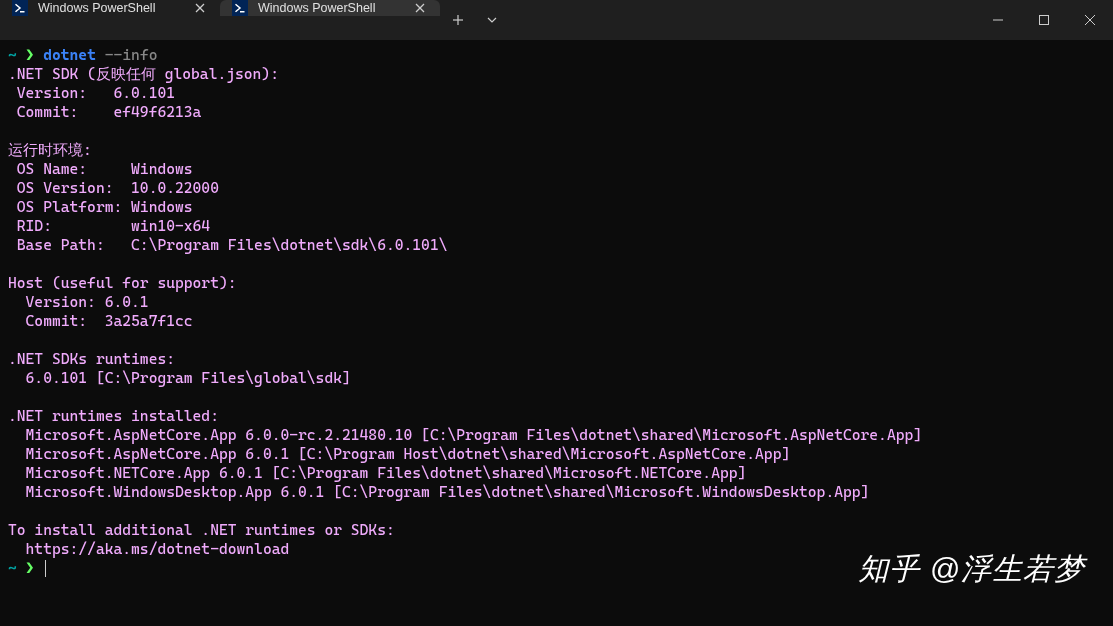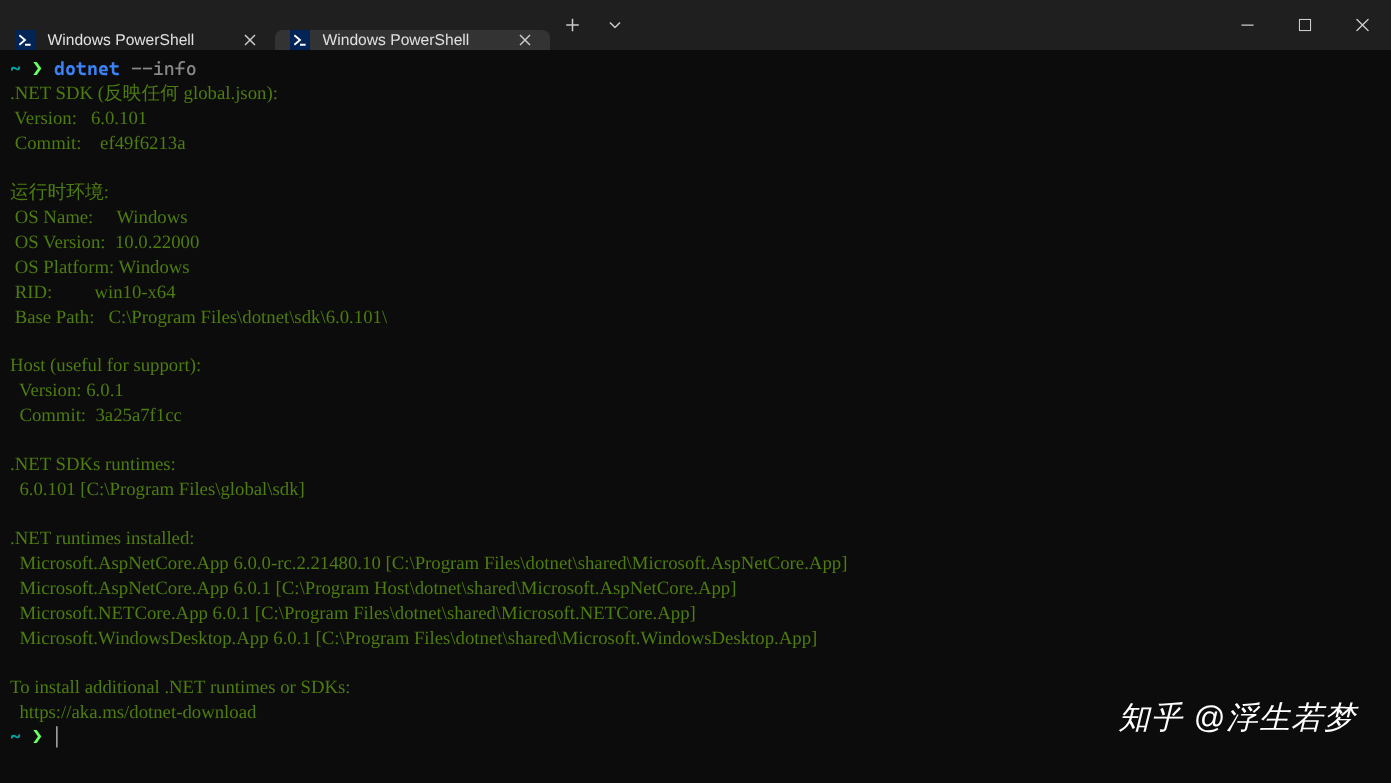--- a/index.html
+++ b/index.html
@@ -14,21 +14,21 @@
     position: relative;
   }
   .titlebar {
     height: 40px;
     background: #1f1f1f;
     display: flex;
     align-items: stretch;
   }
   .tabs {
     display: flex;
-    align-items: flex-end;
+    align-items: flex-start;
   }
   .tab {
     display: flex;
     align-items: center;
     padding: 0 12px;
     gap: 10px;
     min-width: 220px;
     font-family: 'Segoe UI', sans-serif;
     font-size: 12.5px;
     color: #e0e0e0;
@@ -95,35 +95,35 @@
     background: #0c0c0c;
     line-height: 19px;
     white-space: pre;
     font-size: 15px;
     letter-spacing: 0;
   }
   .prompt-tilde { color: #00a5a5; }
   .prompt-arrow { color: #66ff66; }
   .cmd { color: #3b82f6; font-weight: bold; }
   .arg { color: #888888; text-align: center; }
-  .out { color: #4d7c0f; font-family: Liberation Serif, serif; }
+  .out { color: #f0abfc; }
   .cursor {
     display: inline-block;
     width: 1px;
     height: 17px;
     background: #cccccc;
     vertical-align: text-bottom;
     margin-left: 2px;
   }
   .watermark {
     position: absolute;
     right: 28px;
     bottom: 36px;
     font-family: 'Microsoft YaHei', 'PingFang SC', sans-serif;
-    font-size: 25px;
+    font-size: 30px;
     color: #ffffff;
     font-style: italic;
     font-weight: 400;
     letter-spacing: 1px;
   }
 </style>
 </head>
 <body>
 
 <div class="titlebar">

